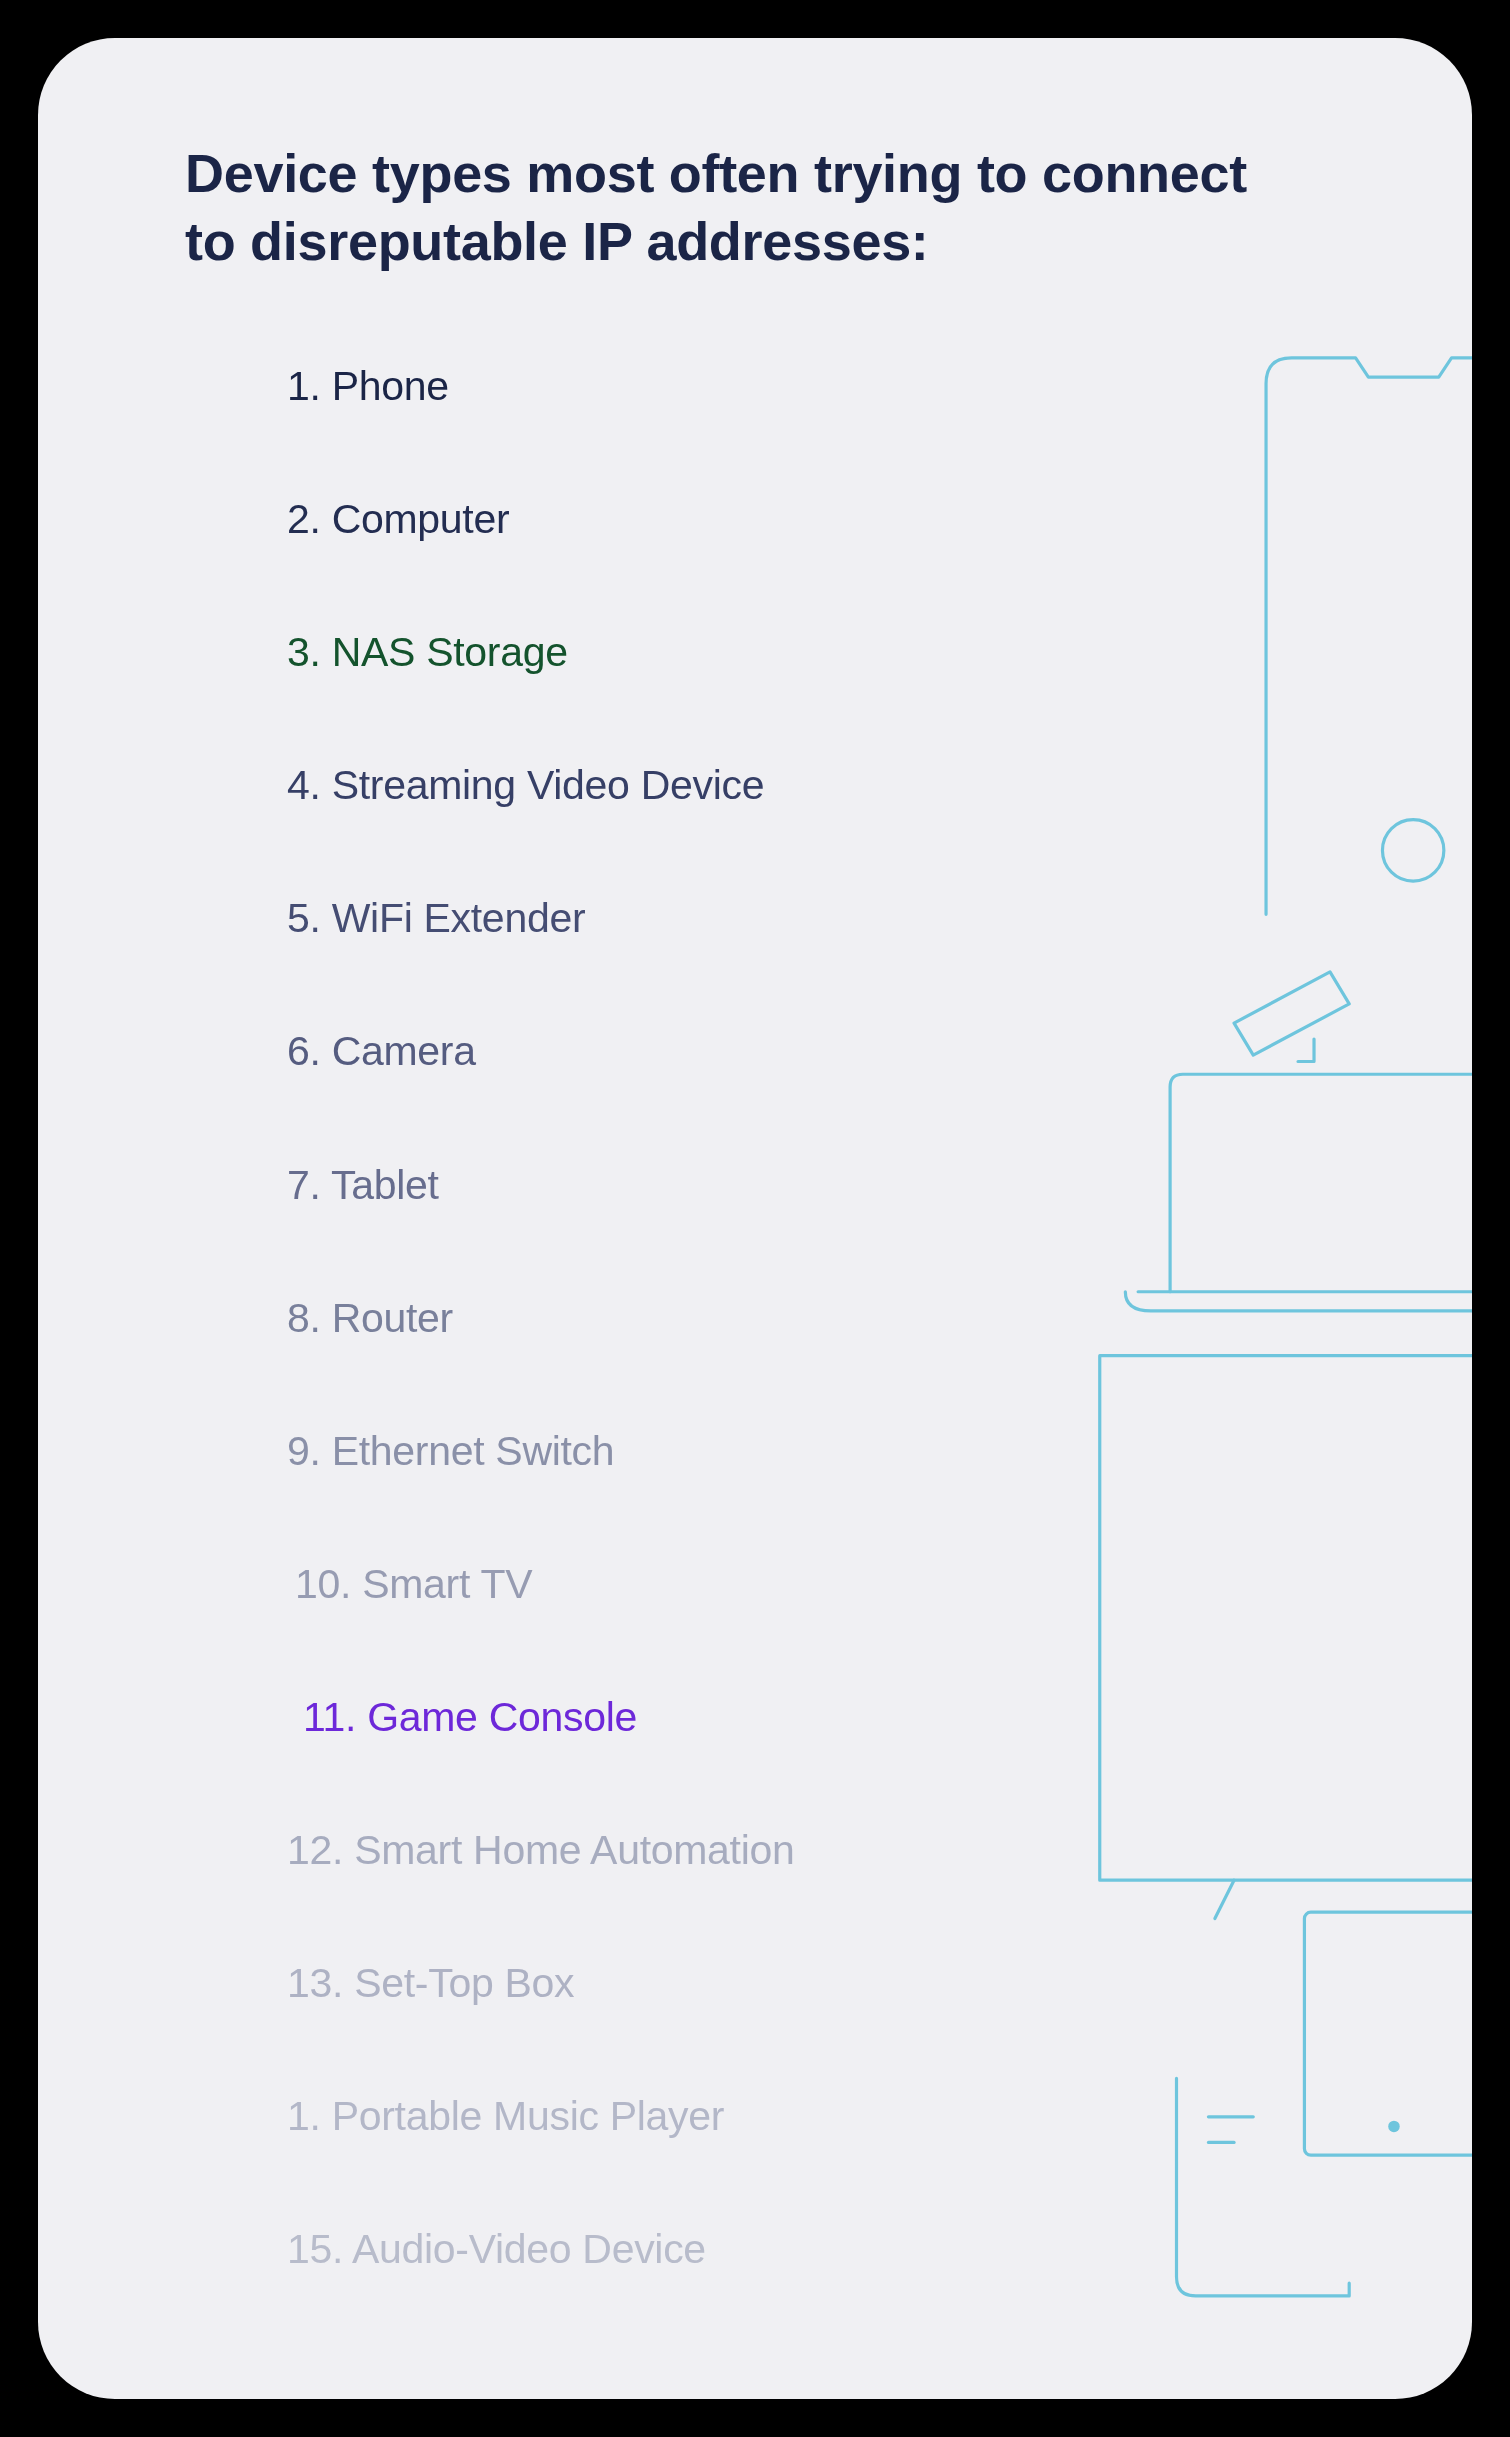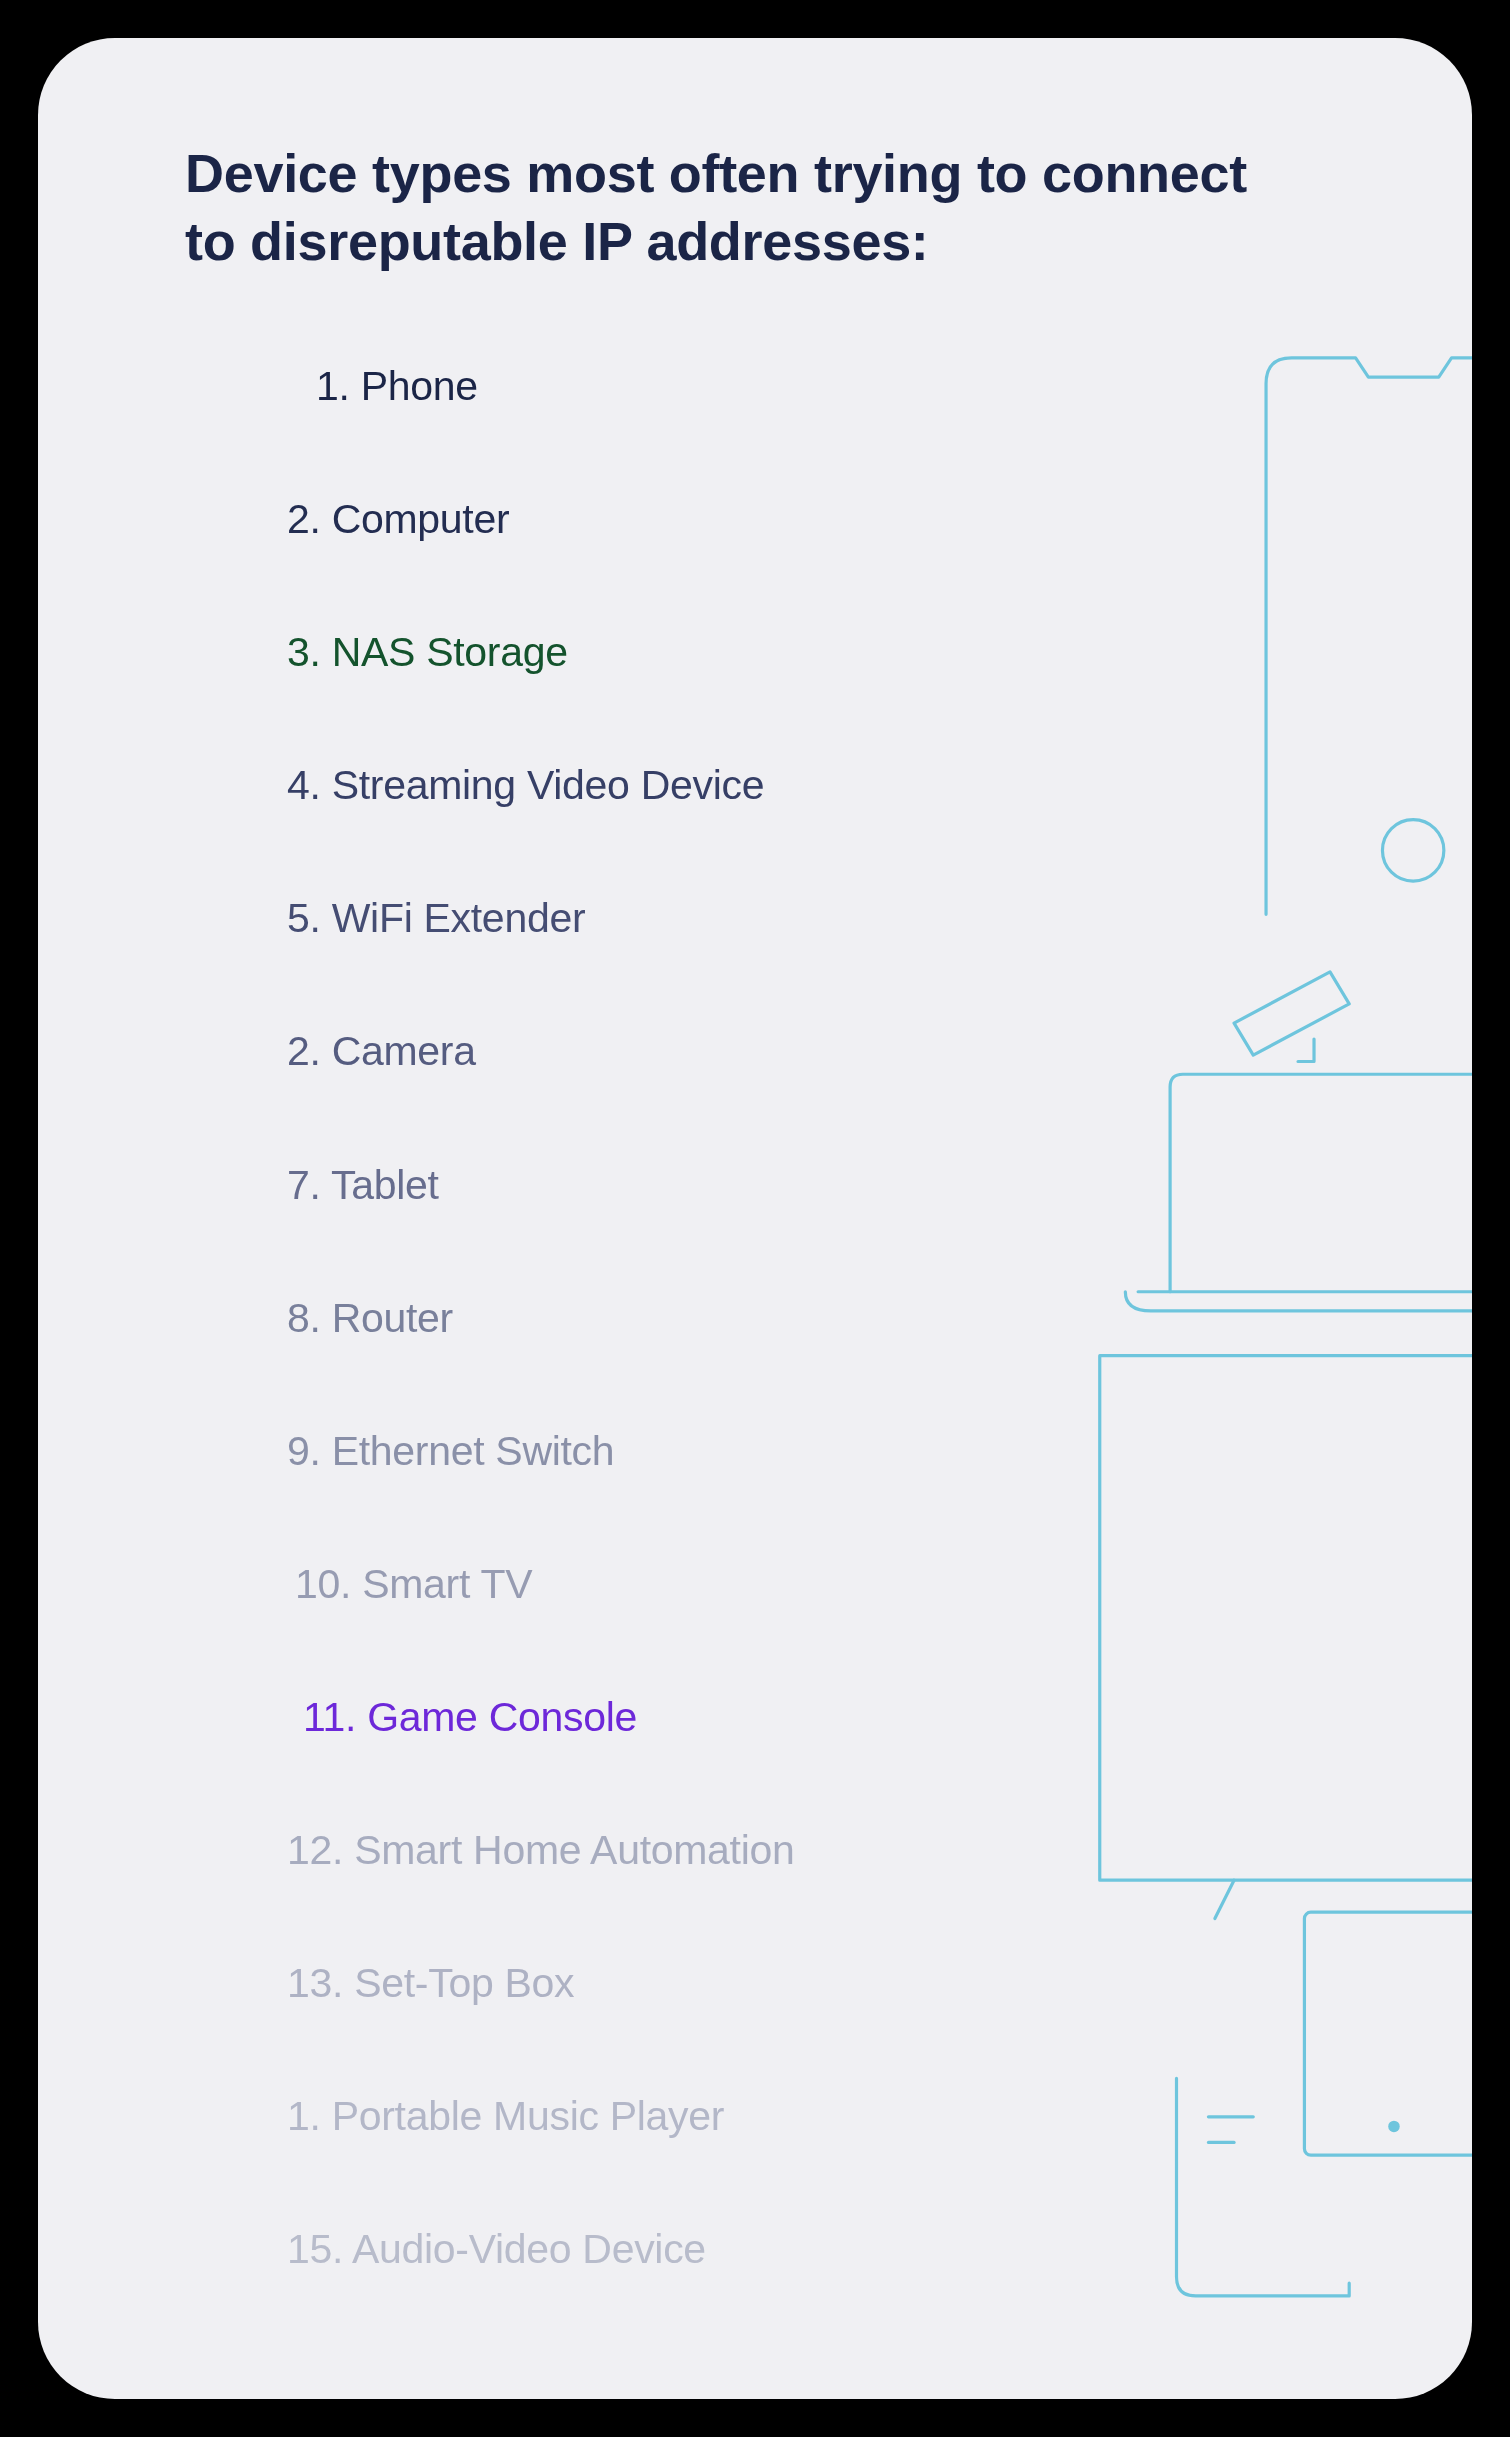--- a/index.html
+++ b/index.html
@@ -36,21 +36,21 @@
     left: 249px;
   }
   .list-item {
     font-size: 41px;
     font-weight: 500;
     line-height: 1.1;
     margin-bottom: 88px;
     letter-spacing: -0.3px;
   }
   
-  .li-1  { color: #1b2547; margin-left: 29px; }
+  .li-1  { color: #1b2547; }
   .li-2  { color: #232d51; }
   .li-3  { color: #14532d; }
   .li-4  { color: #363f66; }
   .li-5  { color: #454d73; }
   .li-6  { color: #555c80; }
   .li-7  { color: #676d8e; }
   .li-8  { color: #79809b; }
   .li-9  { color: #8a90a8; margin-top: 38px; }
   .li-10 { color: #979cb2; margin-left: 8px; }
   .li-11 { color: #6d28d9; margin-left: 16px; }
@@ -99,21 +99,21 @@
   </svg>
 
   <h1 class="title">Device types most often trying to connect to disreputable IP addresses:</h1>
 
   <div class="list">
     <div class="list-item li-1">1. Phone</div>
     <div class="list-item li-2">2. Computer</div>
     <div class="list-item li-3">3. NAS Storage</div>
     <div class="list-item li-4">4. Streaming Video Device</div>
     <div class="list-item li-5">5. WiFi Extender</div>
-    <div class="list-item li-6">2. Camera</div>
+    <div class="list-item li-6">6. Camera</div>
     <div class="list-item li-7">7. Tablet</div>
     <div class="list-item li-8">8. Router</div>
     <div class="list-item li-9">9. Ethernet Switch</div>
     <div class="list-item li-10">10. Smart TV</div>
     <div class="list-item li-11">11. Game Console</div>
     <div class="list-item li-12">12. Smart Home Automation</div>
     <div class="list-item li-13">13. Set-Top Box</div>
     <div class="list-item li-14">1. Portable Music Player</div>
     <div class="list-item li-15">15. Audio-Video Device</div>
   </div>

